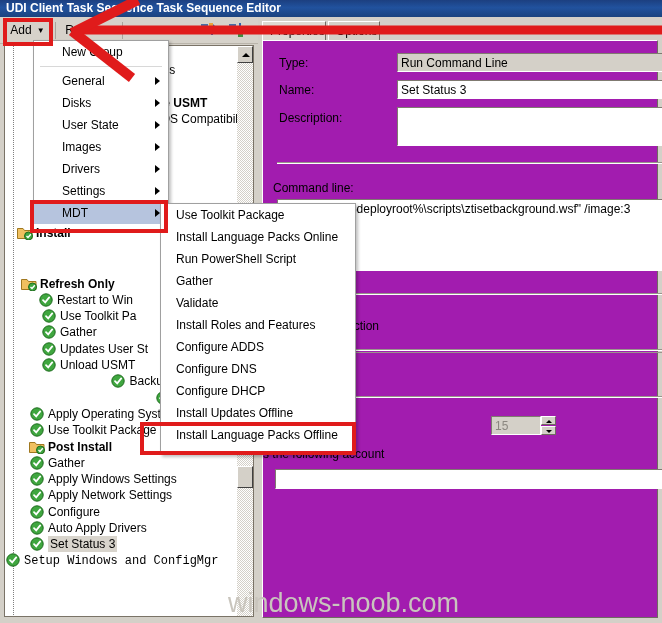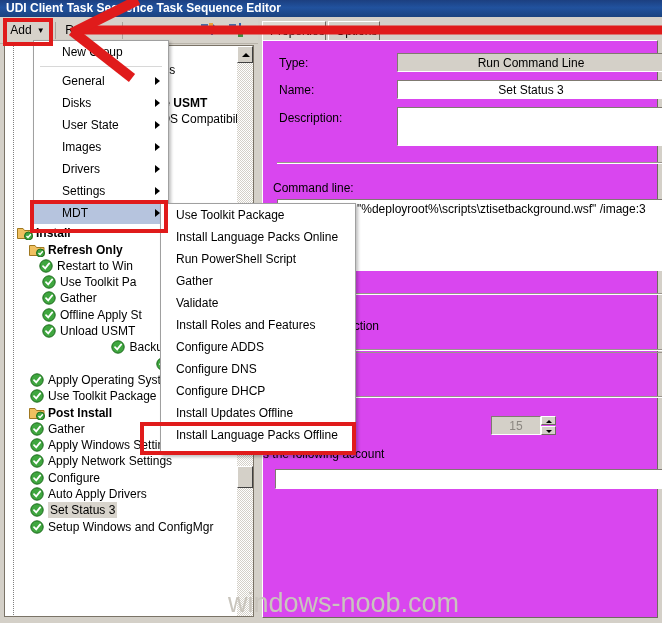--- a/index.html
+++ b/index.html
@@ -105,23 +105,22 @@
   .tab{
     position:absolute;top:0;height:20px;line-height:19px;
     background:#d4d0c8;border:1px solid #ffffff;border-bottom:none;
     border-right-color:#6f6a60;font-size:12px;padding:0 7px;box-sizing:border-box;
     white-space:nowrap;
   }
   .tab.t1{left:0;width:64px;background:#dedad2;}
   .tab.t2{left:66px;width:52px;}
   .tabbody{
     position:absolute;left:4px;top:23px;width:396px;height:578px;
-    background:#d946ef;border:1px solid #ffffff;border-right-color:#6f6a60;border-bottom-color:#6f6a60;
+    background:#a21caf;border:1px solid #ffffff;border-right-color:#6f6a60;border-bottom-color:#6f6a60;
     box-sizing:border-box;
-    text-align:center;
   }
 
   .fld-label{position:absolute;font-size:12px;color:#000;white-space:nowrap;}
   .fld-box{
     position:absolute;background:#ffffff;
     border:1px solid #7f7a70;border-right-color:#ffffff;border-bottom-color:#ffffff;
     box-sizing:border-box;font-size:12px;line-height:16px;padding:1px 3px;
     color:#000;white-space:nowrap;overflow:hidden;
   }
   .fld-box.readonly{background:#d4d0c8;}
@@ -250,41 +249,41 @@
               </svg></span><span class="lbl">Use Toolk</span></div>
           <div class="tnode" style="padding-left: 36px; height: 16.3px; line-height: 16px;"><span class="ic"><svg width="16" height="14" viewBox="0 0 16 14">
                 <circle cx="8" cy="7" r="6.2" fill="#3fa63f" stroke="#1d6b1d" stroke-width="1"></circle>
                 <path d="M5 7.2 L7.2 9.4 L11.2 4.4" stroke="#ffffff" stroke-width="1.8" fill="none" stroke-linecap="round"></path>
               </svg></span><span class="lbl">Capture N</span></div>
           <div class="tnode grp" style="padding-left: 12px; height: 16.3px; line-height: 16px;"><span class="ic"><svg width="16" height="14" viewBox="0 0 16 14">
                 <path d="M0.5 2.5 L6 2.5 L7.5 4.5 L15 4.5 L15 12.5 L0.5 12.5 Z" fill="#f0c060" stroke="#a07820" stroke-width="1"></path>
                 <circle cx="11.5" cy="10" r="4" fill="#3fa63f" stroke="#1d6b1d" stroke-width="1"></circle>
                 <path d="M9.5 10 L11 11.5 L13.8 8.2" stroke="#ffffff" stroke-width="1.4" fill="none"></path>
               </svg></span><span class="lbl" style="font-weight: bold;">Install</span></div>
-          <div class="tnode grp" style="padding-left: 24px; height: 16.3px; line-height: 16px;"><span class="ic"><svg width="16" height="14" viewBox="0 0 16 14">
+          <div class="tnode grp" style="padding-left: 16px; height: 16.3px; line-height: 16px; margin-top: 34px;"><span class="ic"><svg width="16" height="14" viewBox="0 0 16 14">
                 <path d="M0.5 2.5 L6 2.5 L7.5 4.5 L15 4.5 L15 12.5 L0.5 12.5 Z" fill="#f0c060" stroke="#a07820" stroke-width="1"></path>
                 <circle cx="11.5" cy="10" r="4" fill="#3fa63f" stroke="#1d6b1d" stroke-width="1"></circle>
                 <path d="M9.5 10 L11 11.5 L13.8 8.2" stroke="#ffffff" stroke-width="1.4" fill="none"></path>
               </svg></span><span class="lbl" style="font-weight: bold;">Refresh Only</span></div>
           <div class="tnode" style="padding-left: 33px; height: 16.3px; line-height: 16px;"><span class="ic"><svg width="16" height="14" viewBox="0 0 16 14">
                 <circle cx="8" cy="7" r="6.2" fill="#3fa63f" stroke="#1d6b1d" stroke-width="1"></circle>
                 <path d="M5 7.2 L7.2 9.4 L11.2 4.4" stroke="#ffffff" stroke-width="1.8" fill="none" stroke-linecap="round"></path>
               </svg></span><span class="lbl">Restart to Win</span></div>
           <div class="tnode" style="padding-left: 36px; height: 16.3px; line-height: 16px;"><span class="ic"><svg width="16" height="14" viewBox="0 0 16 14">
                 <circle cx="8" cy="7" r="6.2" fill="#3fa63f" stroke="#1d6b1d" stroke-width="1"></circle>
                 <path d="M5 7.2 L7.2 9.4 L11.2 4.4" stroke="#ffffff" stroke-width="1.8" fill="none" stroke-linecap="round"></path>
               </svg></span><span class="lbl">Use Toolkit Pa</span></div>
           <div class="tnode" style="padding-left: 36px; height: 16.3px; line-height: 16px;"><span class="ic"><svg width="16" height="14" viewBox="0 0 16 14">
                 <circle cx="8" cy="7" r="6.2" fill="#3fa63f" stroke="#1d6b1d" stroke-width="1"></circle>
                 <path d="M5 7.2 L7.2 9.4 L11.2 4.4" stroke="#ffffff" stroke-width="1.8" fill="none" stroke-linecap="round"></path>
               </svg></span><span class="lbl">Gather</span></div>
           <div class="tnode" style="padding-left: 36px; height: 16.3px; line-height: 16px;"><span class="ic"><svg width="16" height="14" viewBox="0 0 16 14">
                 <circle cx="8" cy="7" r="6.2" fill="#3fa63f" stroke="#1d6b1d" stroke-width="1"></circle>
                 <path d="M5 7.2 L7.2 9.4 L11.2 4.4" stroke="#ffffff" stroke-width="1.8" fill="none" stroke-linecap="round"></path>
-              </svg></span><span class="lbl">Offline Apply St</span></div>
+              </svg></span><span class="lbl">Updates User St</span></div>
           <div class="tnode" style="padding-left: 36px; height: 16.3px; line-height: 16px;"><span class="ic"><svg width="16" height="14" viewBox="0 0 16 14">
                 <circle cx="8" cy="7" r="6.2" fill="#3fa63f" stroke="#1d6b1d" stroke-width="1"></circle>
                 <path d="M5 7.2 L7.2 9.4 L11.2 4.4" stroke="#ffffff" stroke-width="1.8" fill="none" stroke-linecap="round"></path>
               </svg></span><span class="lbl">Unload USMT</span></div>
           <div class="tnode" style="padding-left: 36px; height: 16.3px; line-height: 16px; text-align: center;"><span class="ic"><svg width="16" height="14" viewBox="0 0 16 14">
                 <circle cx="8" cy="7" r="6.2" fill="#3fa63f" stroke="#1d6b1d" stroke-width="1"></circle>
                 <path d="M5 7.2 L7.2 9.4 L11.2 4.4" stroke="#ffffff" stroke-width="1.8" fill="none" stroke-linecap="round"></path>
               </svg></span><span class="lbl">Backup</span></div>
           <div class="tnode" style="padding-left: 24px; height: 16.3px; line-height: 16px; text-align: right;"><span class="ic"><svg width="16" height="14" viewBox="0 0 16 14">
                 <circle cx="8" cy="7" r="6.2" fill="#3fa63f" stroke="#1d6b1d" stroke-width="1"></circle>
@@ -320,21 +319,21 @@
                 <path d="M5 7.2 L7.2 9.4 L11.2 4.4" stroke="#ffffff" stroke-width="1.8" fill="none" stroke-linecap="round"></path>
               </svg></span><span class="lbl">Configure</span></div>
           <div class="tnode" style="padding-left: 24px; height: 16.3px; line-height: 16px;"><span class="ic"><svg width="16" height="14" viewBox="0 0 16 14">
                 <circle cx="8" cy="7" r="6.2" fill="#3fa63f" stroke="#1d6b1d" stroke-width="1"></circle>
                 <path d="M5 7.2 L7.2 9.4 L11.2 4.4" stroke="#ffffff" stroke-width="1.8" fill="none" stroke-linecap="round"></path>
               </svg></span><span class="lbl">Auto Apply Drivers</span></div>
           <div class="tnode sel" style="padding-left: 24px; height: 16.3px; line-height: 16px;"><span class="ic"><svg width="16" height="14" viewBox="0 0 16 14">
                 <circle cx="8" cy="7" r="6.2" fill="#3fa63f" stroke="#1d6b1d" stroke-width="1"></circle>
                 <path d="M5 7.2 L7.2 9.4 L11.2 4.4" stroke="#ffffff" stroke-width="1.8" fill="none" stroke-linecap="round"></path>
               </svg></span><span class="lbl">Set Status 3</span></div>
-          <div class="tnode" style="padding-left: 24px; height: 16.3px; line-height: 16px;"><span class="ic"><svg width="16" height="14" viewBox="0 0 16 14">
+          <div class="tnode" style="height: 16.3px; line-height: 16px; font-family: Liberation Mono, monospace;"><span class="ic"><svg width="16" height="14" viewBox="0 0 16 14">
                 <circle cx="8" cy="7" r="6.2" fill="#3fa63f" stroke="#1d6b1d" stroke-width="1"></circle>
                 <path d="M5 7.2 L7.2 9.4 L11.2 4.4" stroke="#ffffff" stroke-width="1.8" fill="none" stroke-linecap="round"></path>
               </svg></span><span class="lbl">Setup Windows and ConfigMgr</span></div>
         </div>
     </div>
     <div class="tree-vscroll">
       <div class="vs-btn top">
         <span class="vs-arrow"></span>
       </div>
       <div class="vs-track"></div>

